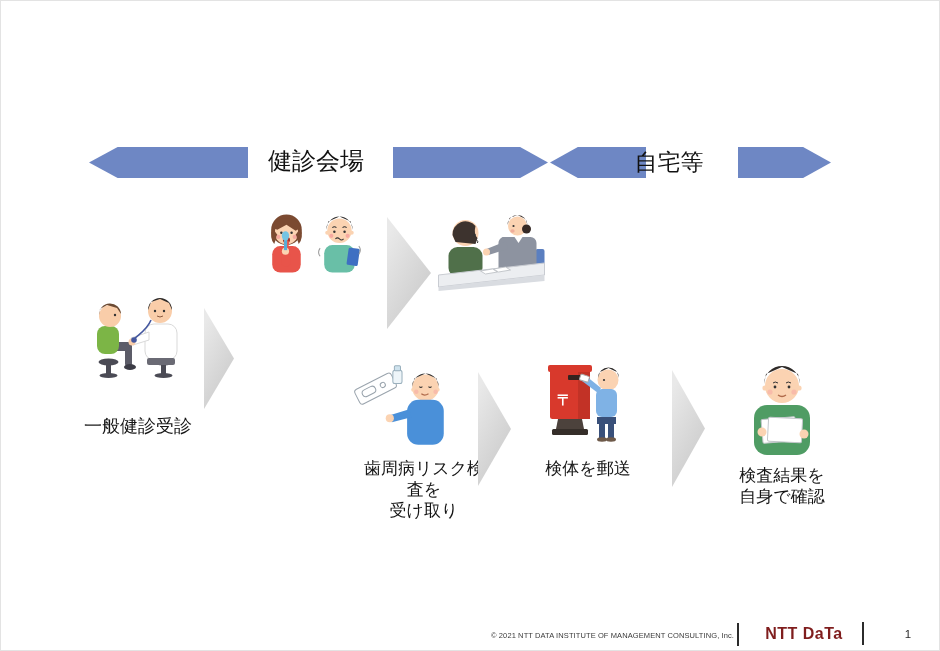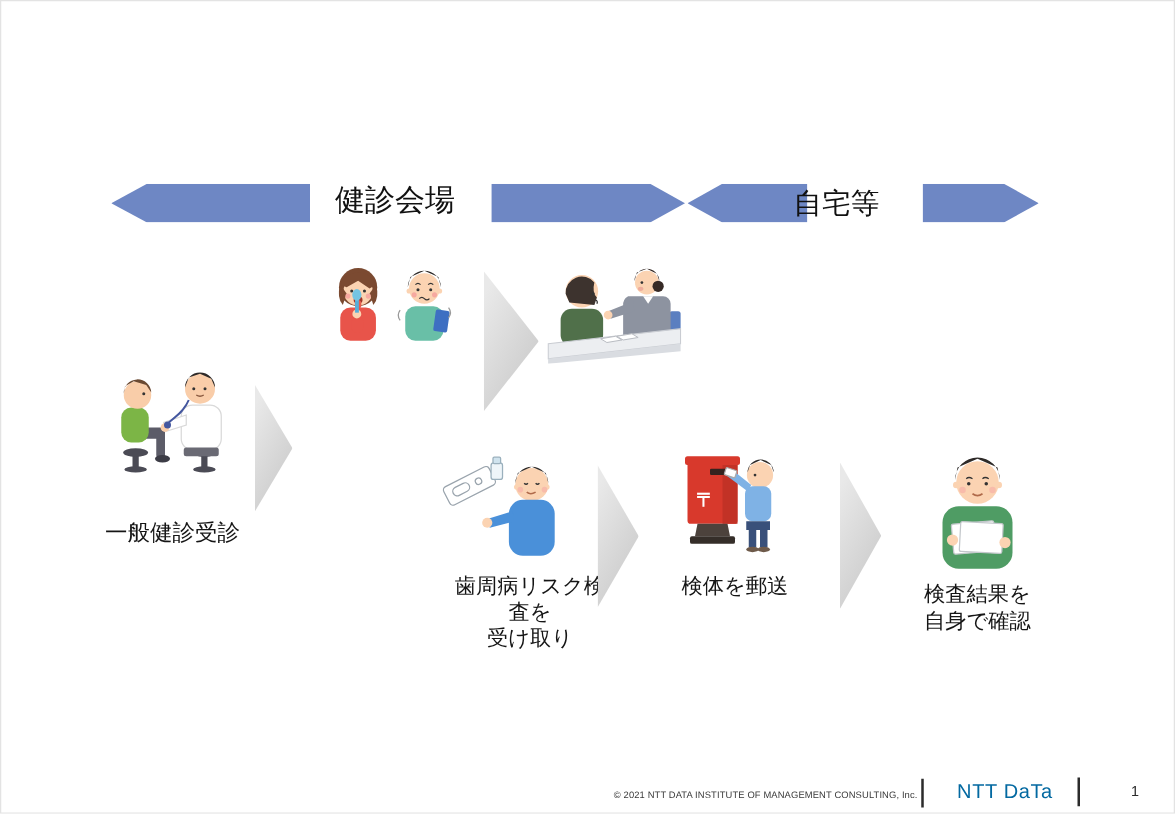--- a/index.html
+++ b/index.html
@@ -22,22 +22,22 @@
   .steplabel{position:absolute;text-align:center;color:#151515;}
   .f17{font-size:17px;line-height:21px;}
   .f18{font-size:18px;line-height:22px;}
   
   .illus{position:absolute;}
   .illus svg{display:block;width:100%;height:100%;}
   
   .copyright{position:absolute;left:420px;width:313px;top:630px;text-align:right;
     font-size:7.5px;color:#3a3a3a;letter-spacing:.1px;}
   .vdiv{position:absolute;width:1.5px;background:#2b2b2b;}
-  .logo{position:absolute;left:757px;top:624px;width:92px;font-size:16px;font-weight:normal;
-    color:#0369a1;letter-spacing:.5px;text-align:center;}
+  .logo{position:absolute;left:757px;top:624px;width:92px;font-size:16px;font-weight:bold;
+    color:#7f1d1d;letter-spacing:.5px;text-align:center;}
   .pagenum{position:absolute;left:897px;top:627px;width:20px;text-align:center;
     font-size:11.5px;color:#2b2b2b;}
 </style>
 </head>
 <body>
 
 <div class="slide">
 
   <div class="bshape pt-left" style="left:88px;width:159px;"></div>
   <div class="bannertext" style="left:256px;width:118px;font-size:24px;font-family:Liberation Mono, monospace;">健診会場</div>

